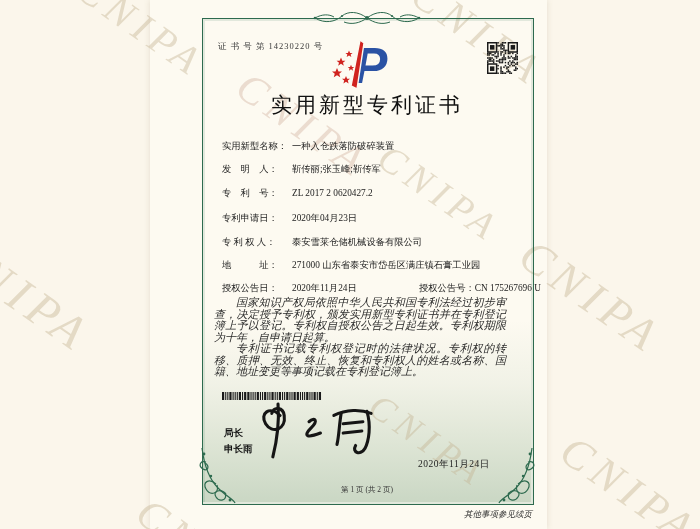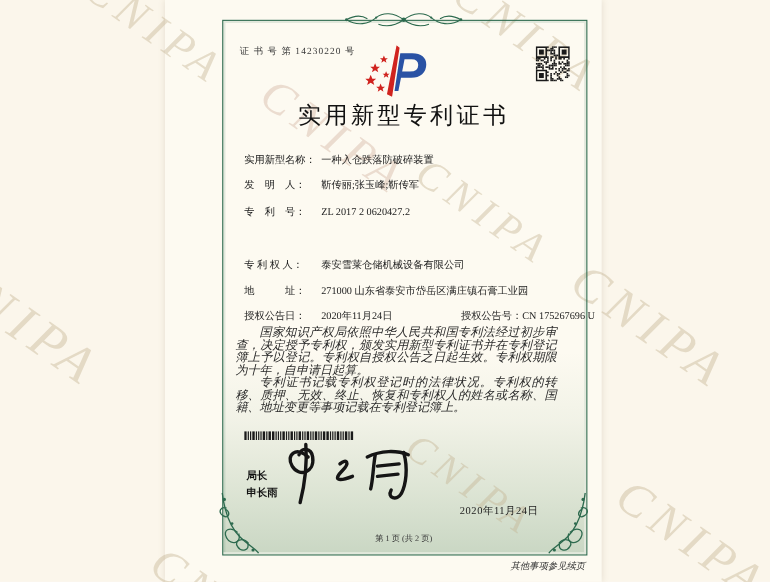--- a/index.html
+++ b/index.html
@@ -269,20 +269,23 @@
 
   <div class="abs row" style="top:140px">
     <span class="flabel">实用新型名称：</span><span class="fvalue">一种入仓跌落防破碎装置</span>
   </div>
   <div class="abs row" style="top:163px">
     <span class="flabel">发　明　人：</span><span class="fvalue">靳传丽;张玉峰;靳传军</span>
   </div>
   <div class="abs row" style="top:187px">
     <span class="flabel">专　利　号：</span><span class="fvalue">ZL 2017 2 0620427.2</span>
   </div>
+  <div class="abs row" style="top:212px">
+    <span class="flabel">专利申请日：</span><span class="fvalue">2020年04月23日</span>
+  </div>
   <div class="abs row" style="top:236px">
     <span class="flabel">专 利 权 人：</span><span class="fvalue">泰安雪莱仓储机械设备有限公司</span>
   </div>
   <div class="abs row" style="top:259px">
     <span class="flabel">地　　　址：</span><span class="fvalue">271000 山东省泰安市岱岳区满庄镇石膏工业园</span>
   </div>
   <div class="abs row" style="top:282px">
     <span class="flabel">授权公告日：</span><span class="fvalue">2020年11月24日</span>
     <span class="grant">
       <span>授权公告号：</span><span>CN 175267696 U</span>

